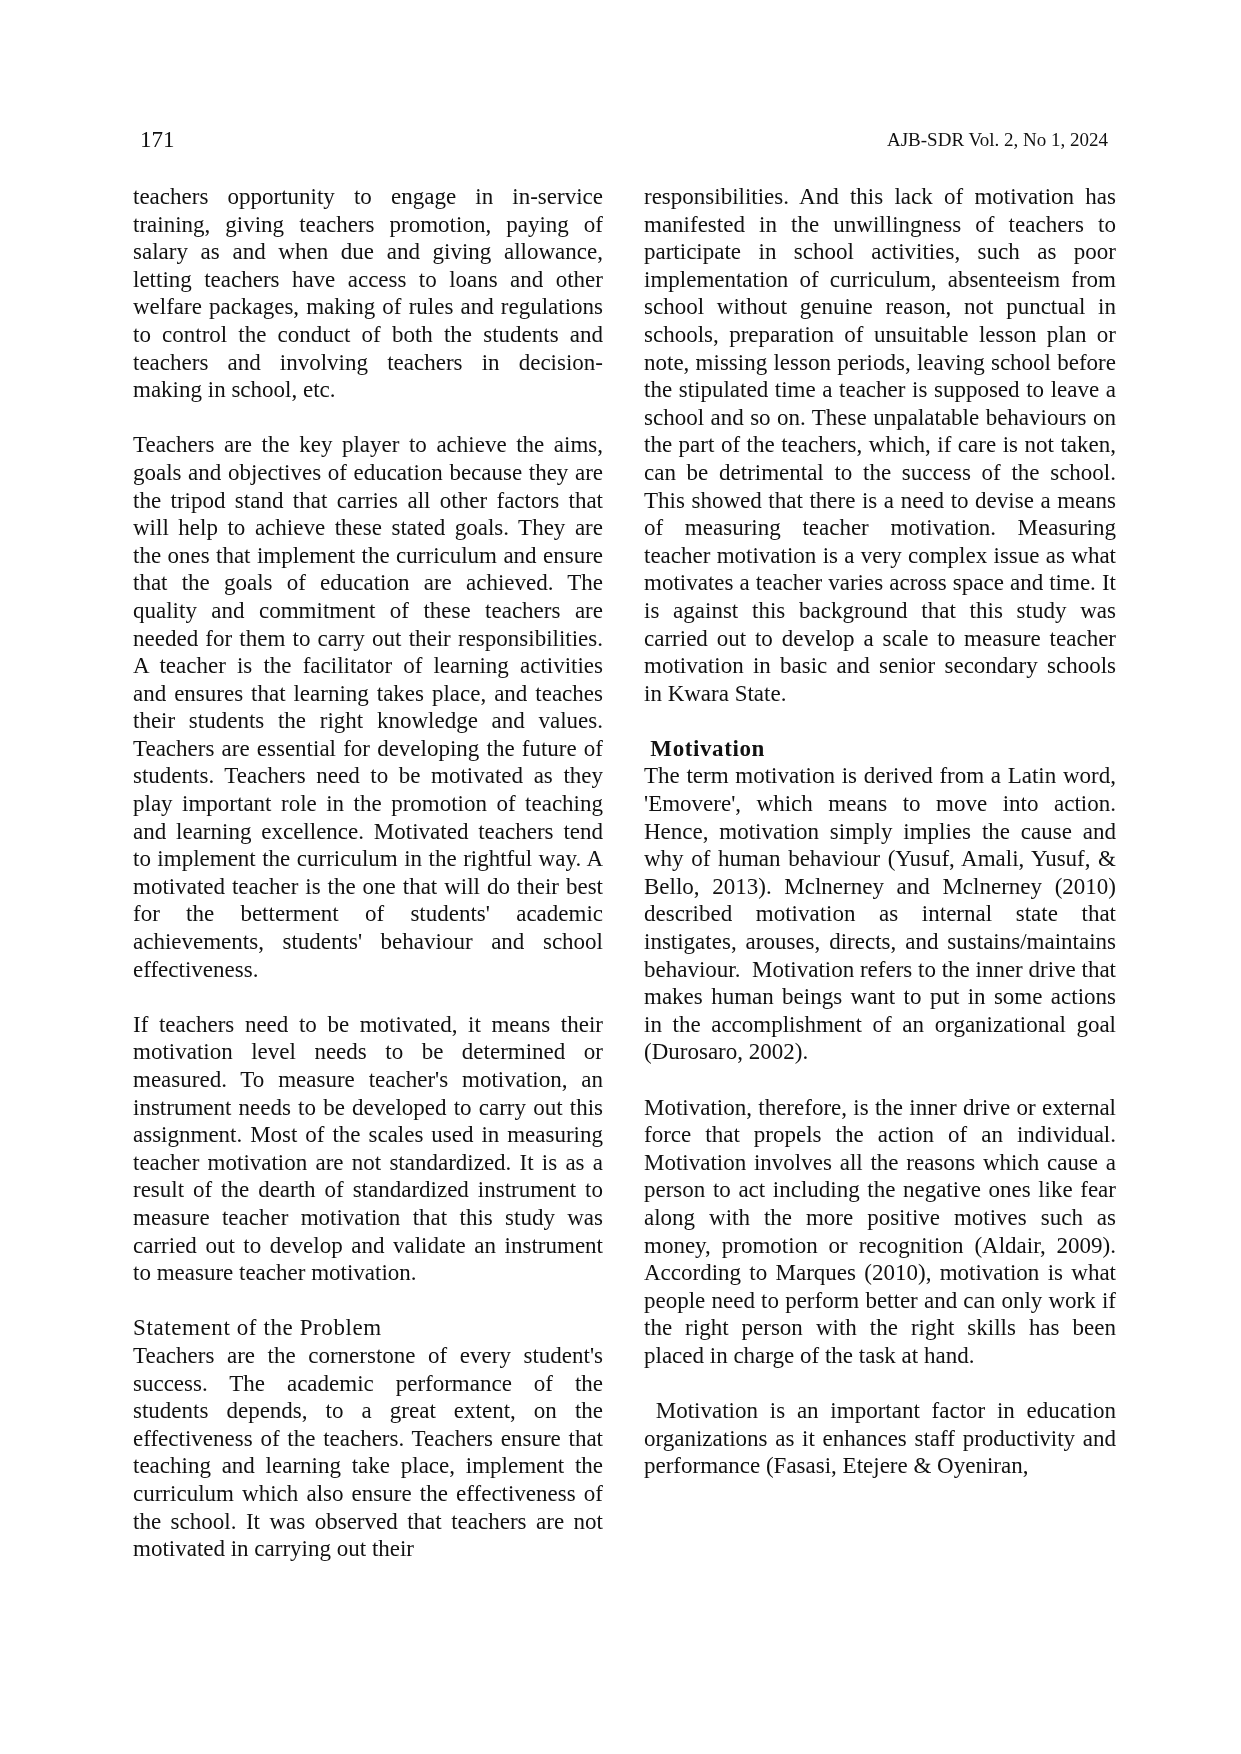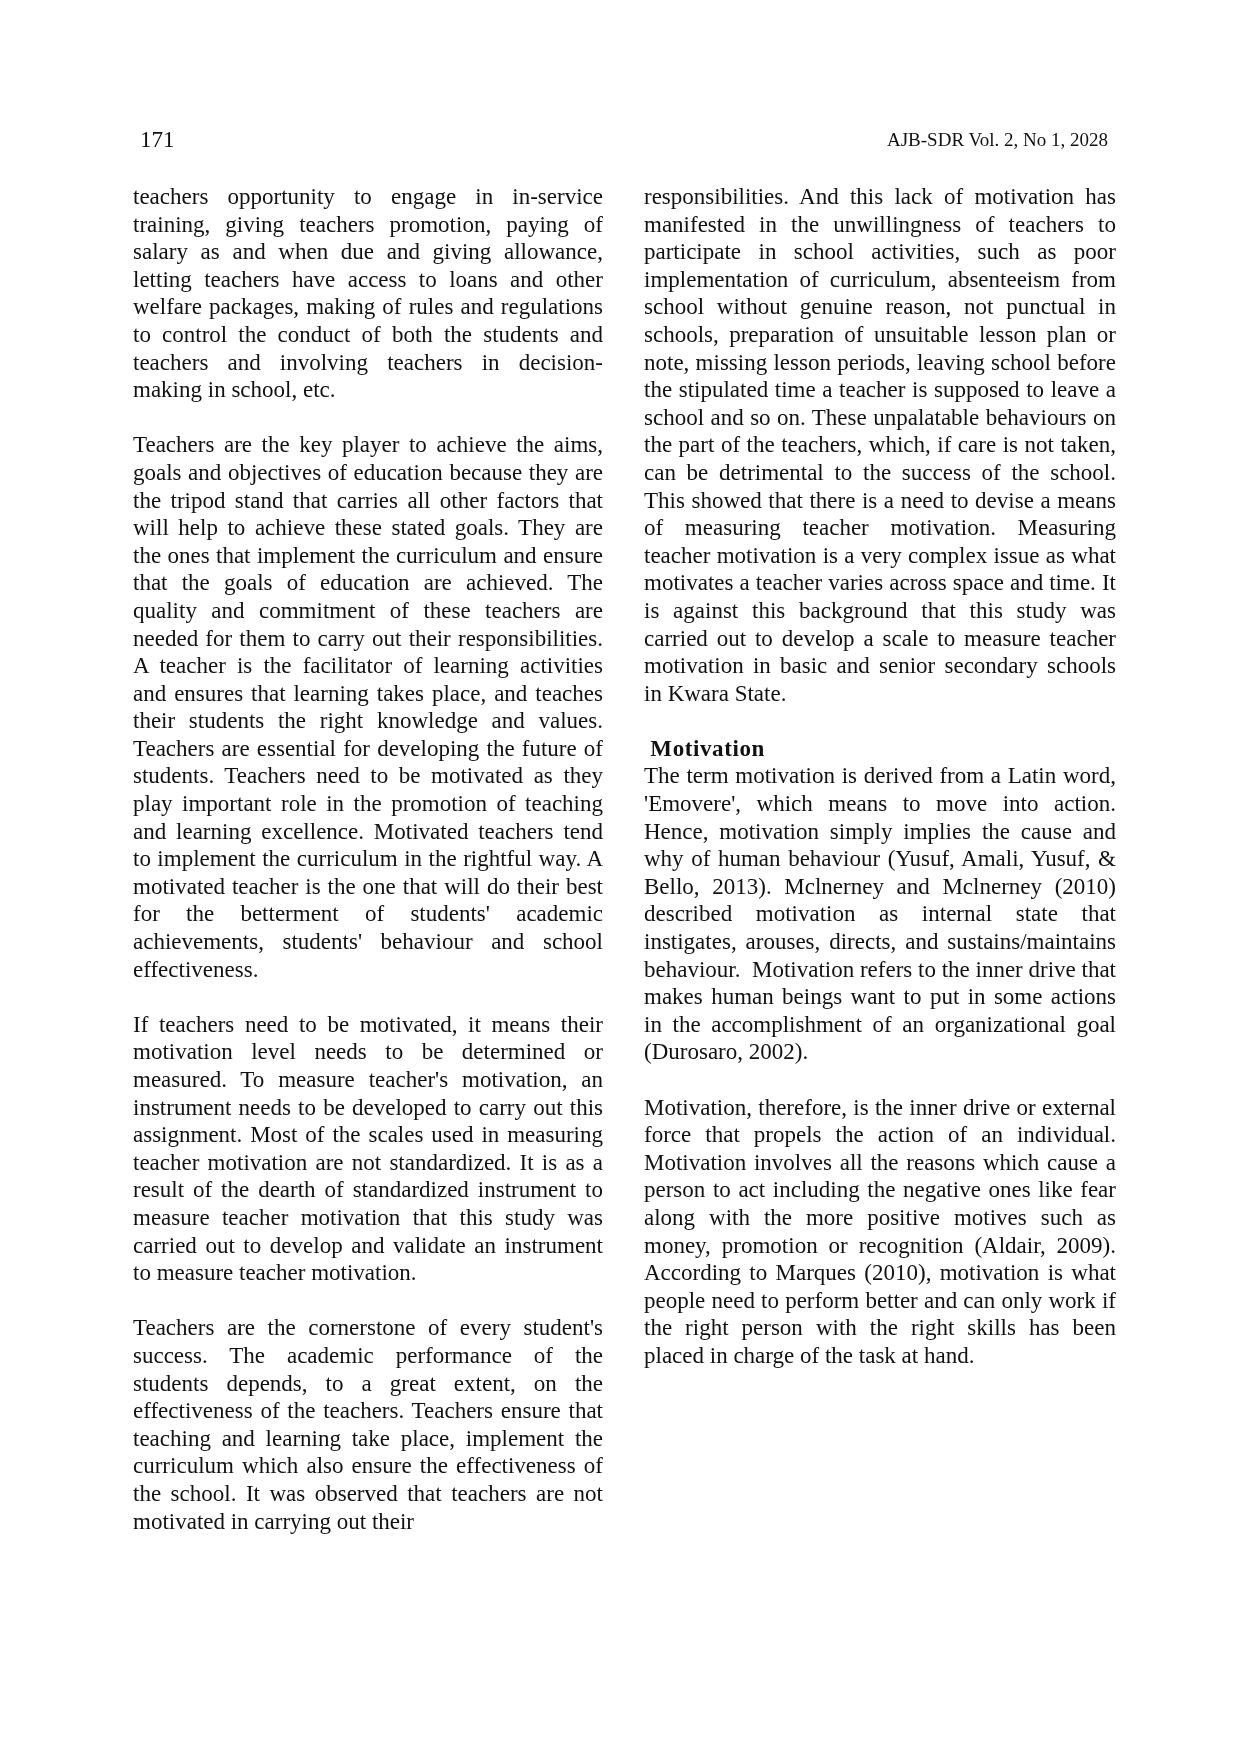--- a/index.html
+++ b/index.html
@@ -43,27 +43,29 @@
     letter-spacing: 0.6px;
     text-align: left;
     white-space: pre-wrap;
   }
   .lastline-left { text-align-last: left; }
 </style>
 </head>
 <body>
 
 <div class="page-number">171</div>
-<div class="journal-ref">AJB-SDR Vol. 2, No 1, 2028</div>
+<div class="journal-ref">AJB-SDR Vol. 2, No 1, 2024</div>
 
 <div class="column col-left">
   <p class="para lastline-left">teachers opportunity to engage in in-service training, giving teachers promotion, paying of salary as and when due and giving allowance, letting teachers have access to loans and other welfare packages, making of rules and regulations to control the conduct of both the students and teachers and involving teachers in decision-making in school, etc.</p>
   <p class="para lastline-left">Teachers are the key player to achieve the aims, goals and objectives of education because they are the tripod stand that carries all other factors that will help to achieve these stated goals. They are the ones that implement the curriculum and ensure that the goals of education are achieved. The quality and commitment of these teachers are needed for them to carry out their responsibilities. A teacher is the facilitator of learning activities and ensures that learning takes place, and teaches their students the right knowledge and values. Teachers are essential for developing the future of students. Teachers need to be motivated as they play important role in the promotion of teaching and learning excellence. Motivated teachers tend to implement the curriculum in the rightful way. A motivated teacher is the one that will do their best for the betterment of students' academic achievements, students' behaviour and school effectiveness.</p>
   <p class="para lastline-left">If teachers need to be motivated, it means their motivation level needs to be determined or measured. To measure teacher's motivation, an instrument needs to be developed to carry out this assignment. Most of the scales used in measuring teacher motivation are not standardized. It is as a result of the dearth of standardized instrument to measure teacher motivation that this study was carried out to develop and validate an instrument to measure teacher motivation.</p>
+  <h2 class="heading" style="font-weight: normal; font-size: 23px;">Statement of the Problem</h2>
   <p class="para tight">Teachers are the cornerstone of every student's success. The academic performance of the students depends, to a great extent, on the effectiveness of the teachers. Teachers ensure that teaching and learning take place, implement the curriculum which also ensure the effectiveness of the school. It was observed that teachers are not motivated in carrying out their</p>
 </div>
 
 <div class="column col-right">
   <p class="para lastline-left">responsibilities. And this lack of motivation has manifested in the unwillingness of teachers to participate in school activities, such as poor implementation of curriculum, absenteeism from school without genuine reason, not punctual in schools, preparation of unsuitable lesson plan or note, missing lesson periods, leaving school before the stipulated time a teacher is supposed to leave a school and so on. These unpalatable behaviours on the part of the teachers, which, if care is not taken, can be detrimental to the success of the school. This showed that there is a need to devise a means of measuring teacher motivation. Measuring teacher motivation is a very complex issue as what motivates a teacher varies across space and time. It is against this background that this study was carried out to develop a scale to measure teacher motivation in basic and senior secondary schools in Kwara State.</p>
   <h3 class="heading" style="font-weight: bold; font-size: 23px;"> Motivation</h3>
   <p class="para lastline-left">The term motivation is derived from a Latin word, 'Emovere', which means to move into action. Hence, motivation simply implies the cause and why of human behaviour (Yusuf, Amali, Yusuf, &amp; Bello, 2013). Mclnerney and Mclnerney (2010) described motivation as internal state that instigates, arouses, directs, and sustains/maintains behaviour.  Motivation refers to the inner drive that makes human beings want to put in some actions in the accomplishment of an organizational goal (Durosaro, 2002).</p>
   <p class="para lastline-left">Motivation, therefore, is the inner drive or external force that propels the action of an individual. Motivation involves all the reasons which cause a person to act including the negative ones like fear along with the more positive motives such as money, promotion or recognition (Aldair, 2009). According to Marques (2010), motivation is what people need to perform better and can only work if the right person with the right skills has been placed in charge of the task at hand.</p>
+  <p class="para tight"> Motivation is an important factor in education organizations as it enhances staff productivity and performance (Fasasi, Etejere &amp; Oyeniran,</p>
 </div>
 
 </body></html>

